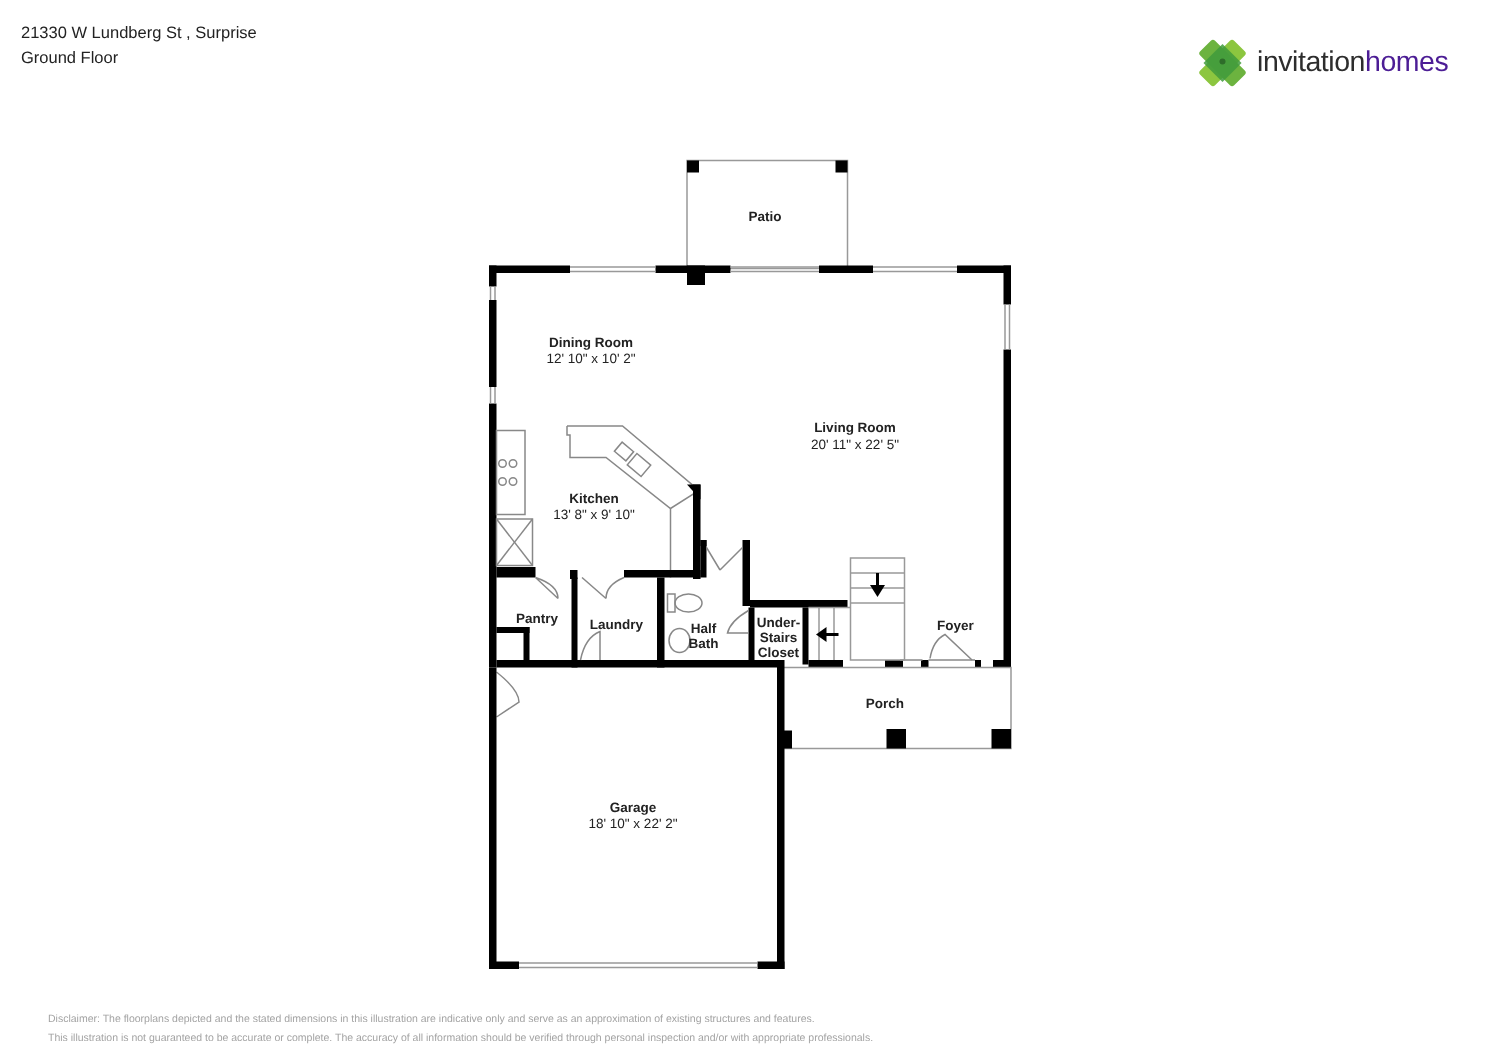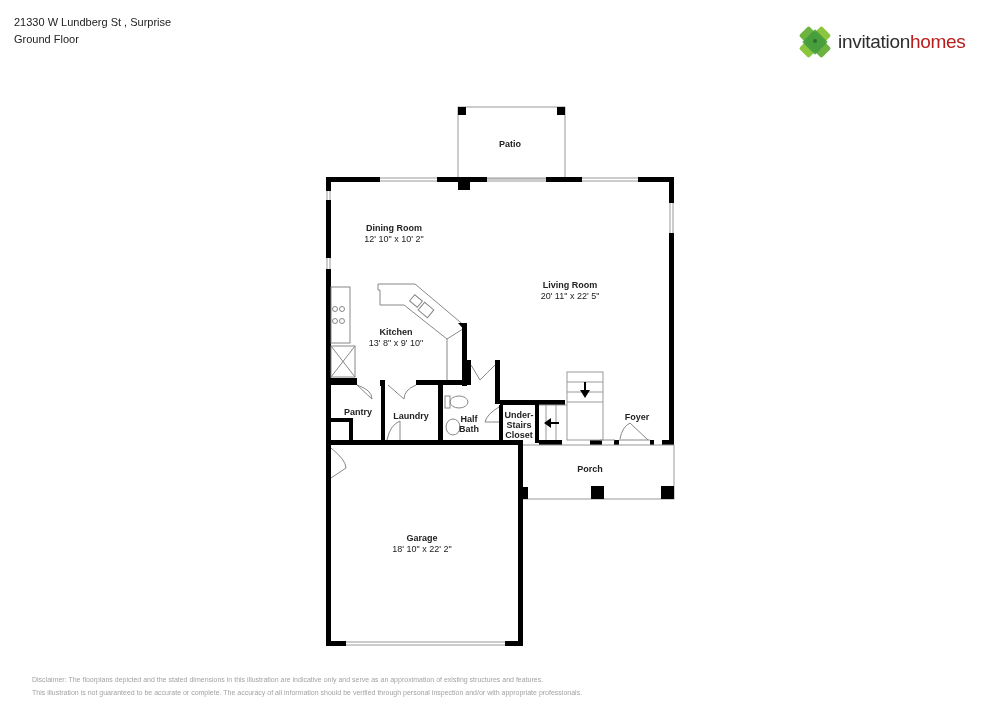--- a/index.html
+++ b/index.html
@@ -1,21 +1,21 @@
 <!DOCTYPE html>
 <html><head>
 <meta charset="utf-8">
 <style>
   html, body { margin:0; padding:0; background:#ffffff; }
   body { width:1000px; height:707px; position:relative; overflow:hidden; font-family:"Liberation Sans", sans-serif; color:#222; }
   .addr { position:absolute; left:14px; top:14px; font-size:11px; line-height:17px; color:#222; }
   .logo { position:absolute; left:798px; top:25px; display:flex; align-items:center; }
   .logo-text { font-family:"Liberation Sans", sans-serif; font-size:19px; letter-spacing:-0.3px; margin-left:6px; }
   .logo-text .a { color:#2d2d2d; }
-  .logo-text .b { color:#b91c1c;margin-top:27px; }
+  .logo-text .b { color:#4c1d95;margin-top:27px; }
   .plan { position:absolute; left:0; top:0; }
   .disclaimer { position:absolute; left:32px; top:673px; font-size:7px; line-height:13px; color:#a3a3a3; }
   .room-name { font-family:"Liberation Sans", sans-serif; font-weight:bold; font-size:9px; fill:#222; }
   .room-dim { font-family:"Liberation Sans", sans-serif; font-size:9px; fill:#222; }
 </style>
 </head>
 <body>
 
 <div class="addr">
   <div>21330 W Lundberg St , Surprise</div>

